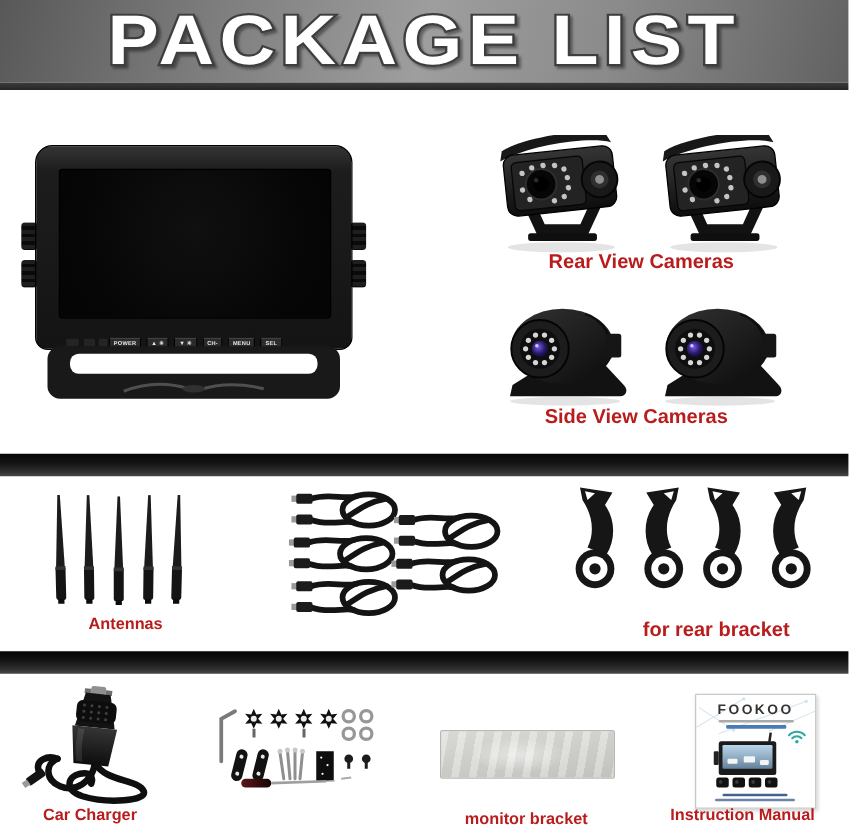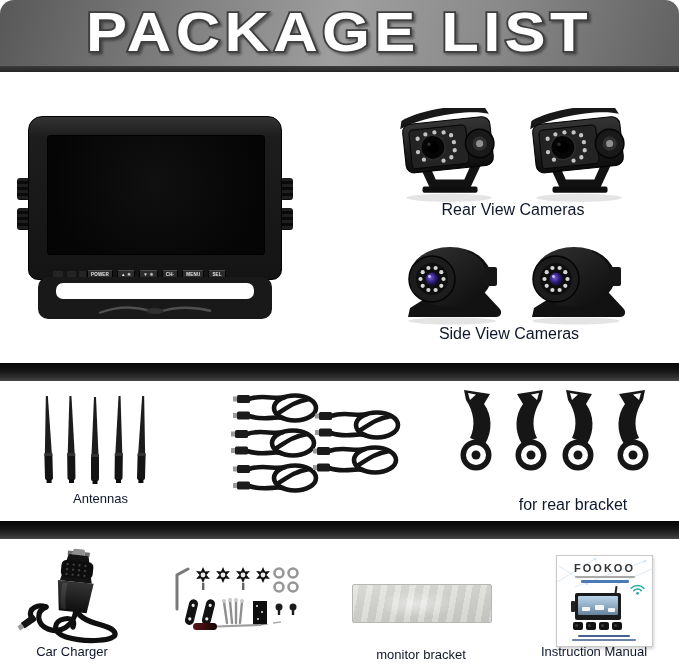--- a/index.html
+++ b/index.html
@@ -1,34 +1,34 @@
 <!DOCTYPE html>
 <html><head>
 <meta charset="utf-8">
 <style>
   html,body{margin:0;padding:0;background:#ffffff;}
   #canvas{position:relative;width:679px;height:670px;background:#ffffff;overflow:hidden;
-          font-family:"Liberation Sans",sans-serif;border-radius:14px;}
+          font-family:"Liberation Sans",sans-serif;}
 
   
   .banner{position:absolute;left:0;top:0;width:679px;height:66px;
     background:linear-gradient(105deg,#585858 0%,#7d7d7d 25%,#9e9e9e 50%,#8a8a8a 72%,#616161 100%);}
   .banner-strip{position:absolute;left:0;top:66px;width:679px;height:6px;
     background:linear-gradient(180deg,#3c3c3c,#252525);}
   .banner-svg{position:absolute;left:0;top:0;width:679px;height:66px;}
   .banner-svg text{font-family:"Liberation Sans",sans-serif;font-weight:bold;
     filter:drop-shadow(2px 2px 1px rgba(0,0,0,0.38));}
 
   
   .divider{position:absolute;left:0;width:679px;height:18px;
     background:linear-gradient(180deg,#060606 0%,#131313 40%,#2e2e2e 78%,#474747 100%);}
   #divider-1{top:363px;} #divider-2{top:521px;}
 
   
-  .lbl{position:absolute;font-weight:normal;color:#0f172a;text-align:center;
+  .lbl{position:absolute;font-weight:bold;color:#b91c1c;text-align:center;
        font-size:16px;line-height:1.1;white-space:nowrap;}
   .lbl.big{font-size:13px;}
 
   
   .monitor-group{position:absolute;left:14px;top:108px;width:280px;height:215px;}
   .mon-knob{position:absolute;width:13px;height:22px;background:#121212;border-radius:3px;
     background-image:repeating-linear-gradient(180deg,#1e1e1e 0 3px,#0a0a0a 3px 6px);}
   .mon-body{position:absolute;left:14px;top:8px;width:254px;height:164px;
     background:linear-gradient(180deg,#343434 0%,#1d1d1d 12%,#141414 100%);
     border:1px solid #000;border-radius:14px 14px 10px 10px;box-sizing:border-box;}

